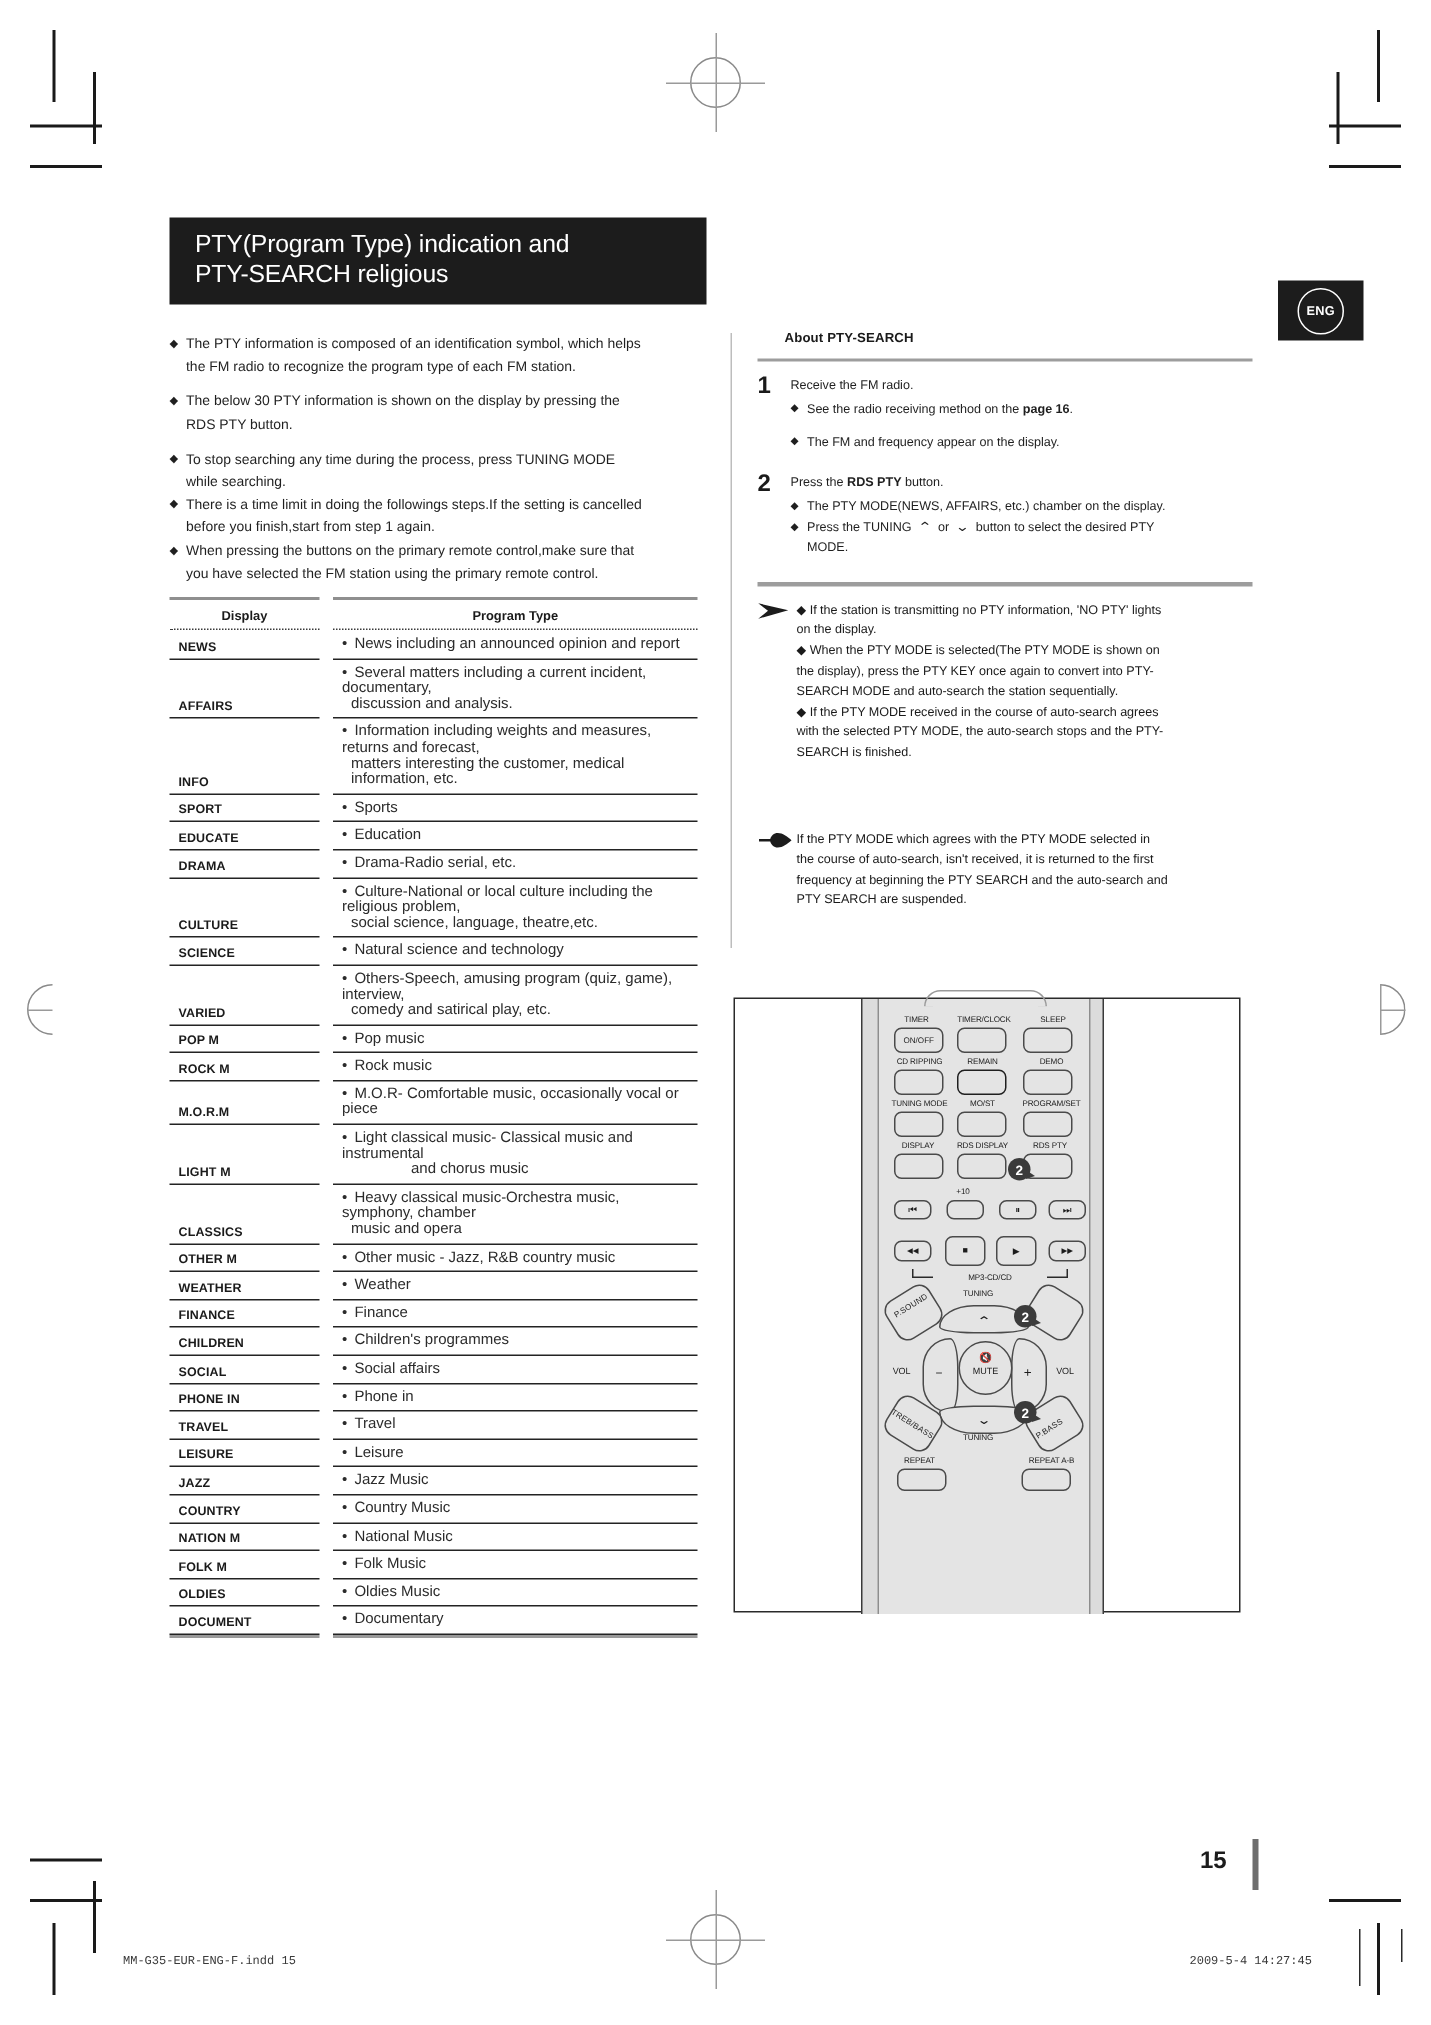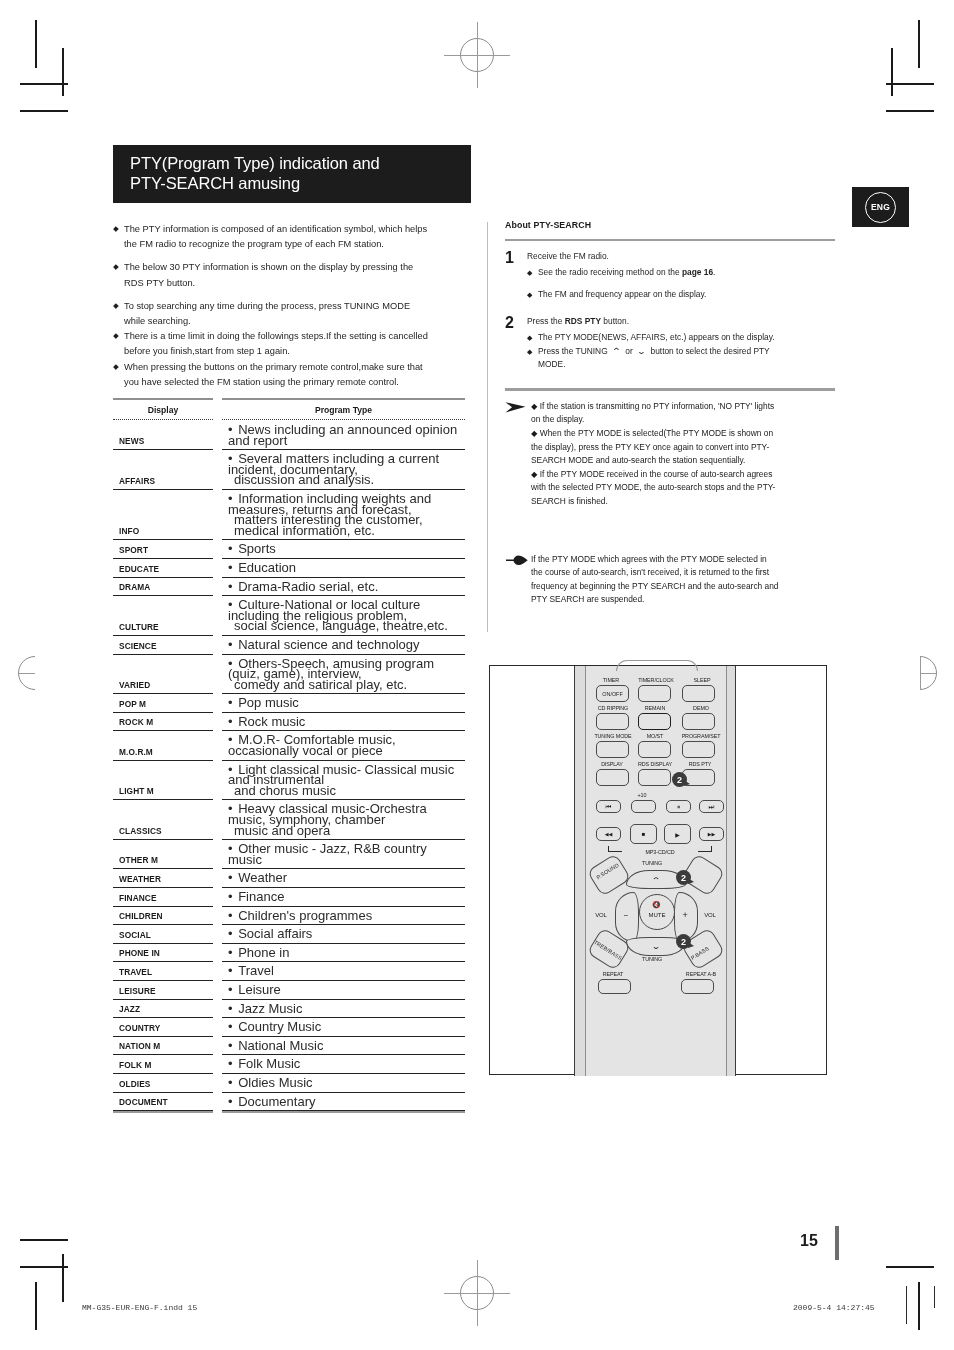--- a/index.html
+++ b/index.html
@@ -94,21 +94,21 @@
     width: 100px; flex: 0 0 100px;
     font-size: 8.3px; font-weight: bold;
     letter-spacing: 0.1px;
     display: flex; align-items: flex-end;
     padding: 0 0 3px 6px;
     box-sizing: border-box;
     border-bottom: 1.1px solid #232323;
   }
   .tc-prog {
     flex: 1;
-    font-size: 13px;
+    font-size: 10px;
     line-height: 10.6px;
     color: #2b2b2b;
     padding: 4px 4px 3px 6px;
     margin-left: 9px;
     box-sizing: border-box;
     border-bottom: 1.1px solid #232323;
   }
   .tc-prog .dot { margin-right: 2px; }
 
   
@@ -148,20 +148,21 @@
   
   #right-col {
     position: absolute;
     left: 505px; top: 220px;
     width: 330px;
   }
   #about-head {
     font-size: 8.8px;
     font-weight: bold;
     letter-spacing: 0.1px;
+    margin-left: 18px;
   }
   .hr-thick {
     height: 2.4px; background: #9d9d9d;
     margin: 9px 0 0 0;
   }
   .step {
     display: flex;
     margin-top: 9px;
   }
   .step .num {
@@ -348,21 +349,21 @@
   <div class="cropmark" style="left:886px; top:1266px; width:48px;  height:1.6px;"></div>
 
   <div class="reg" style="left:460px; top:38px;"></div>
   <div class="reg" style="left:460px; top:1276px;"></div>
   <div class="reg half-r" style="left:18px; top:656px;"></div>
   <div class="reg half-l" style="left:903px; top:656px;"></div>
 </div>
 
 <div id="title-bar">
   <div class="tl">PTY(Program Type) indication and</div>
-  <div class="tl">PTY-SEARCH amusing</div>
+  <div class="tl">PTY-SEARCH religious</div>
 </div>
 
 <div id="eng-badge">
   <div class="ring">ENG</div>
 </div>
 
 <div id="left-col">
   <div class="bullets">
     <div class="grp">
       <div class="row">
@@ -500,21 +501,21 @@
       <div class="tbl-row">
         <div class="tc-disp">M.O.R.M</div>
         <div class="tc-prog">
           <div><span class="dot">• </span>M.O.R- Comfortable music, occasionally vocal or piece</div>
         </div>
       </div>
       <div class="tbl-row">
         <div class="tc-disp">LIGHT M</div>
         <div class="tc-prog">
           <div><span class="dot">• </span>Light classical music- Classical music and instrumental</div>
-          <div style="padding-left: 6px;">and chorus music</div>
+          <div style="padding-left: 6px; margin-left: 40px;">and chorus music</div>
         </div>
       </div>
       <div class="tbl-row">
         <div class="tc-disp">CLASSICS</div>
         <div class="tc-prog">
           <div><span class="dot">• </span>Heavy classical  music-Orchestra music, symphony, chamber</div>
           <div style="padding-left: 6px;">music and opera</div>
         </div>
       </div>
       <div class="tbl-row">
@@ -629,21 +630,21 @@
       </div>
     </div>
   </div>
 
   <div class="step" style="margin-top:13px;">
     <div class="num">2</div>
     <div class="body">
       <div class="lead"><span>Press the </span><b>RDS PTY</b><span> button.</span></div>
       <div class="sub">
         <span class="dia">◆</span>
-        <span class="stxt">The PTY MODE(NEWS, AFFAIRS, etc.) appears on the display.</span>
+        <span class="stxt">The PTY MODE(NEWS, AFFAIRS, etc.) chamber on the display.</span>
       </div>
       <div class="sub">
         <span class="dia">◆</span>
         <span class="stxt">
           <span>Press the TUNING</span>
           <span style="display:inline-block;transform:scaleX(1.4);margin:0 3px;">⌃</span>
           <span>or</span>
           <span style="display:inline-block;transform:scaleX(1.4);margin:0 3px;">⌄</span>
           <span>button to select the desired PTY</span>
           <span style="display:block;">MODE.</span>

